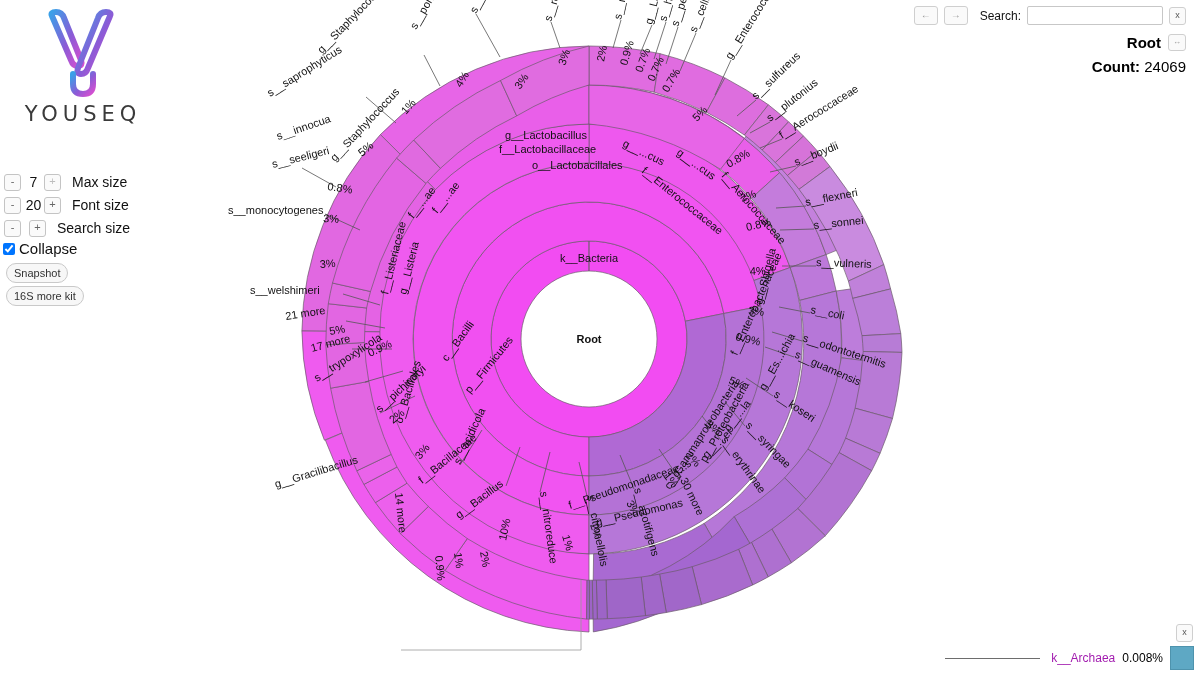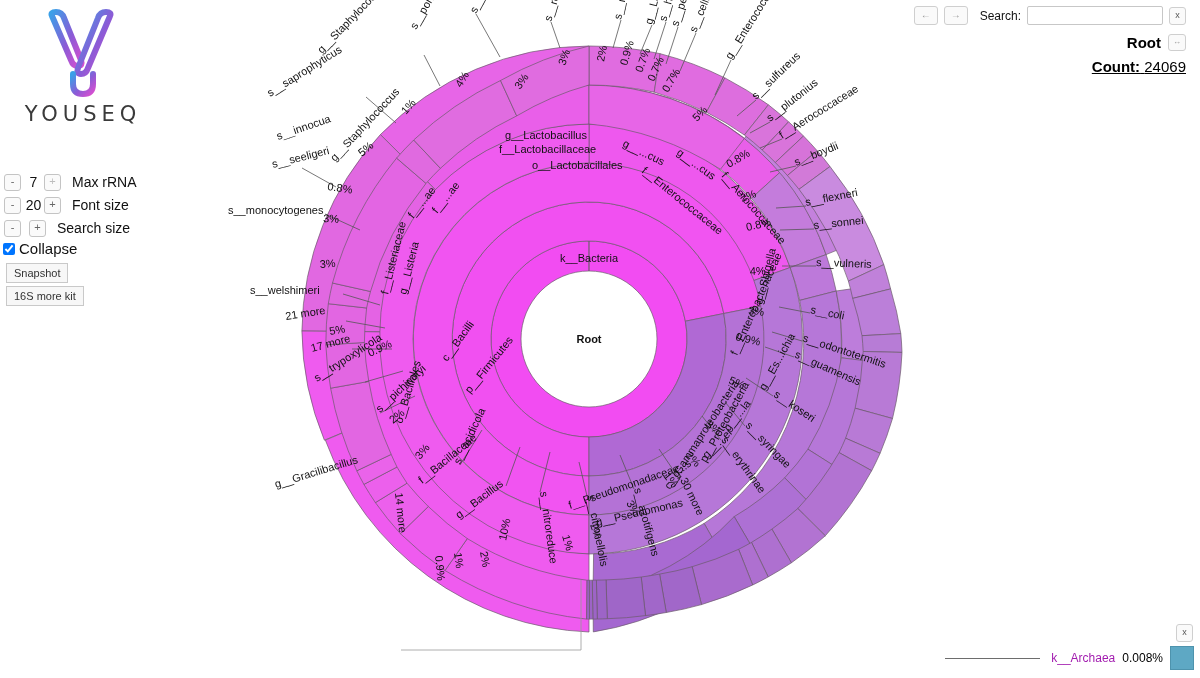--- a/index.html
+++ b/index.html
@@ -23,21 +23,21 @@
     font-size:11px;margin-right:2px;cursor:pointer;
   }
   .spin.dim{color:#bdbdbd;}
   .ctrl-val{font-size:14px;color:#111;min-width:17px;text-align:center;margin:0 2px;}
   .ctrl-label{font-size:14px;color:#111;margin-left:9px;}
   #collapse-row{position:absolute;left:3px;top:240px;display:flex;align-items:center;}
   #collapse-box{width:12px;height:12px;margin:0 4px 0 0;}
   #collapse-label{font-size:15px;color:#111;}
   .plainbtn{
     position:absolute;left:6px;
-    border:1px solid #c9c9c9;border-radius:0;background:#f7f7f7;
+    border:1px solid #c9c9c9;border-radius:10px;background:#f7f7f7;
     font-size:11px;color:#333;padding:3px 7px;cursor:pointer;
     font-family:"Liberation Sans",sans-serif;
   }
   
   #topbar{position:absolute;right:14px;top:6px;width:300px;}
   #search-line{display:flex;align-items:center;justify-content:flex-end;gap:6px;}
   .navbtn{
     width:22px;height:17px;border:1px solid #cfcfcf;border-radius:3px;background:#fafafa;
     color:#9a9a9a;font-size:10px;line-height:15px;text-align:center;cursor:pointer;
   }
@@ -47,21 +47,21 @@
     font-size:11px;padding:1px 3px;font-family:"Liberation Sans",sans-serif;
   }
   .xbtn{
     width:15px;height:16px;border:1px solid #cfcfcf;border-radius:3px;background:#fafafa;
     color:#555;font-size:9px;line-height:14px;text-align:center;cursor:pointer;
   }
   #node-line{display:flex;align-items:center;justify-content:flex-end;gap:7px;margin-top:9px;}
   #node-name{font-size:15px;font-weight:bold;color:#000;}
   #expand-btn{width:16px;height:15px;border:1px solid #cfcfcf;border-radius:3px;background:#fafafa;
     color:#9a9a9a;font-size:8px;line-height:13px;text-align:center;cursor:pointer;}
-  #count-line{text-align:right;margin-top:7px;font-size:15px;color:#000;text-decoration:underline;}
+  #count-line{text-align:right;margin-top:7px;font-size:15px;color:#000;}
   #count-line b{font-weight:bold;}
   
   #legend{position:absolute;right:6px;bottom:8px;display:flex;align-items:center;gap:7px;}
   #legend-leader{position:absolute;right:160px;bottom:19px;width:95px;height:1px;background:#6d6d6d;}
   #legend-name{font-size:12px;color:#a21caf;}
   #legend-pct{font-size:12px;color:#000;}
   #legend-swatch{width:22px;height:22px;background:#5ea8c4;border:1px solid #4e93ad;}
   #legend-x{position:absolute;right:7px;bottom:36px;}
   
   #chart-wrap{position:absolute;left:210px;top:0;width:990px;height:678px;}
@@ -90,21 +90,21 @@
       <path d="M70 8 Q72 4 66 4 Q60 4 58 10 L38 60 Q36 66 41 66 Q46 66 48 60 Z" fill="none" stroke="url(#lg)" stroke-width="6" stroke-linejoin="round"></path>
       <path d="M33 66 L33 76 Q33 86 43 86 Q53 86 53 76 L53 66" fill="none" stroke="url(#lg)" stroke-width="6" stroke-linecap="round"></path>
     </svg>
     <div id="logo-text">YOUSEQ</div>
   </div>
 
   <div class="ctrl-row" style="top:172px;">
     <span class="spin">-</span>
     <span class="ctrl-val">7</span>
     <span class="spin dim">+</span>
-    <span class="ctrl-label">Max rRNA</span>
+    <span class="ctrl-label">Max size</span>
   </div>
 
   <div class="ctrl-row" style="top:195px;">
     <span class="spin">-</span>
     <span class="ctrl-val">20</span>
     <span class="spin">+</span>
     <span class="ctrl-label">Font size</span>
   </div>
 
   <div class="ctrl-row" style="top:218px;">

